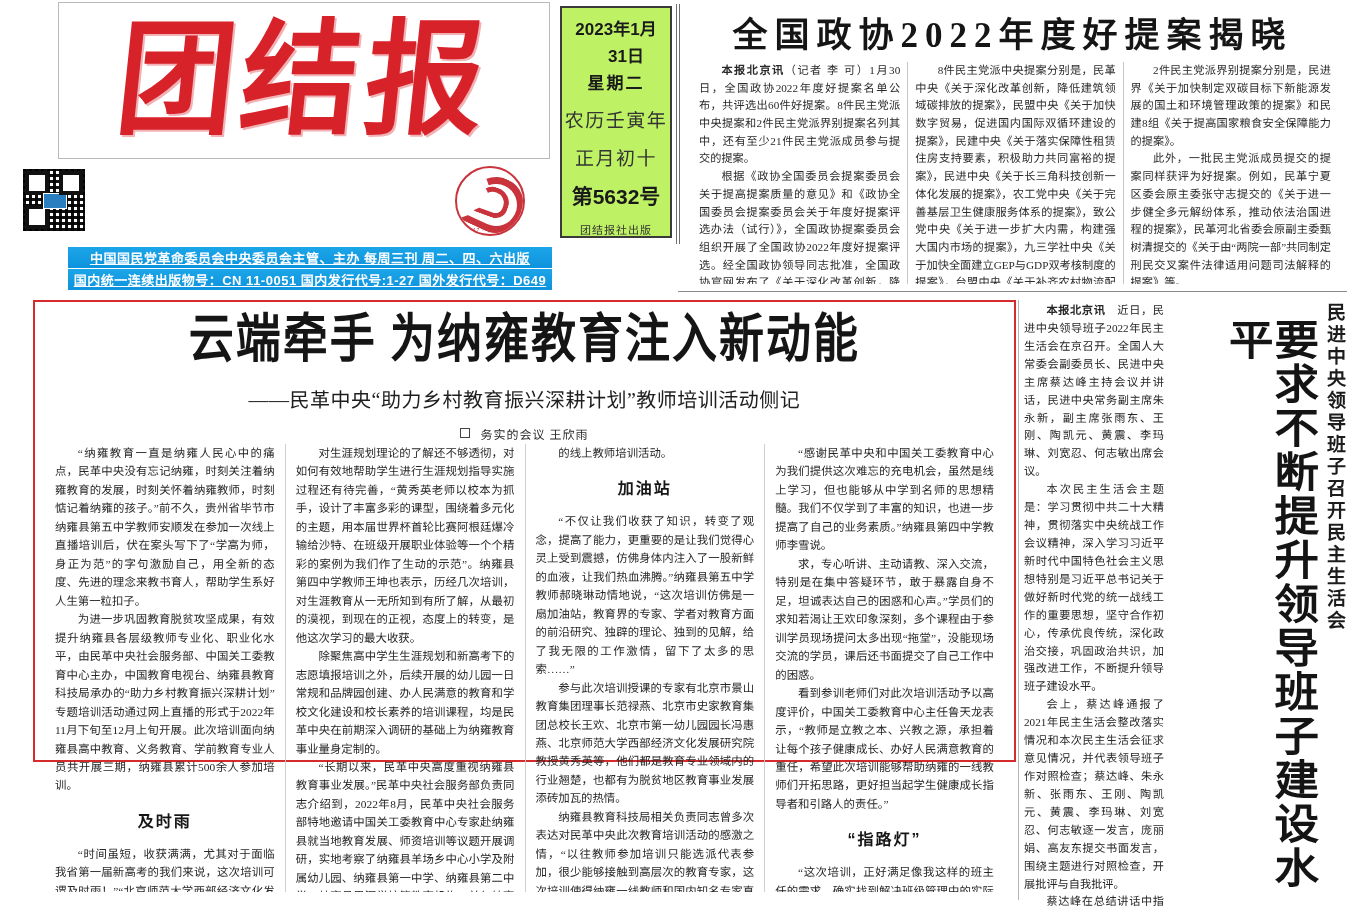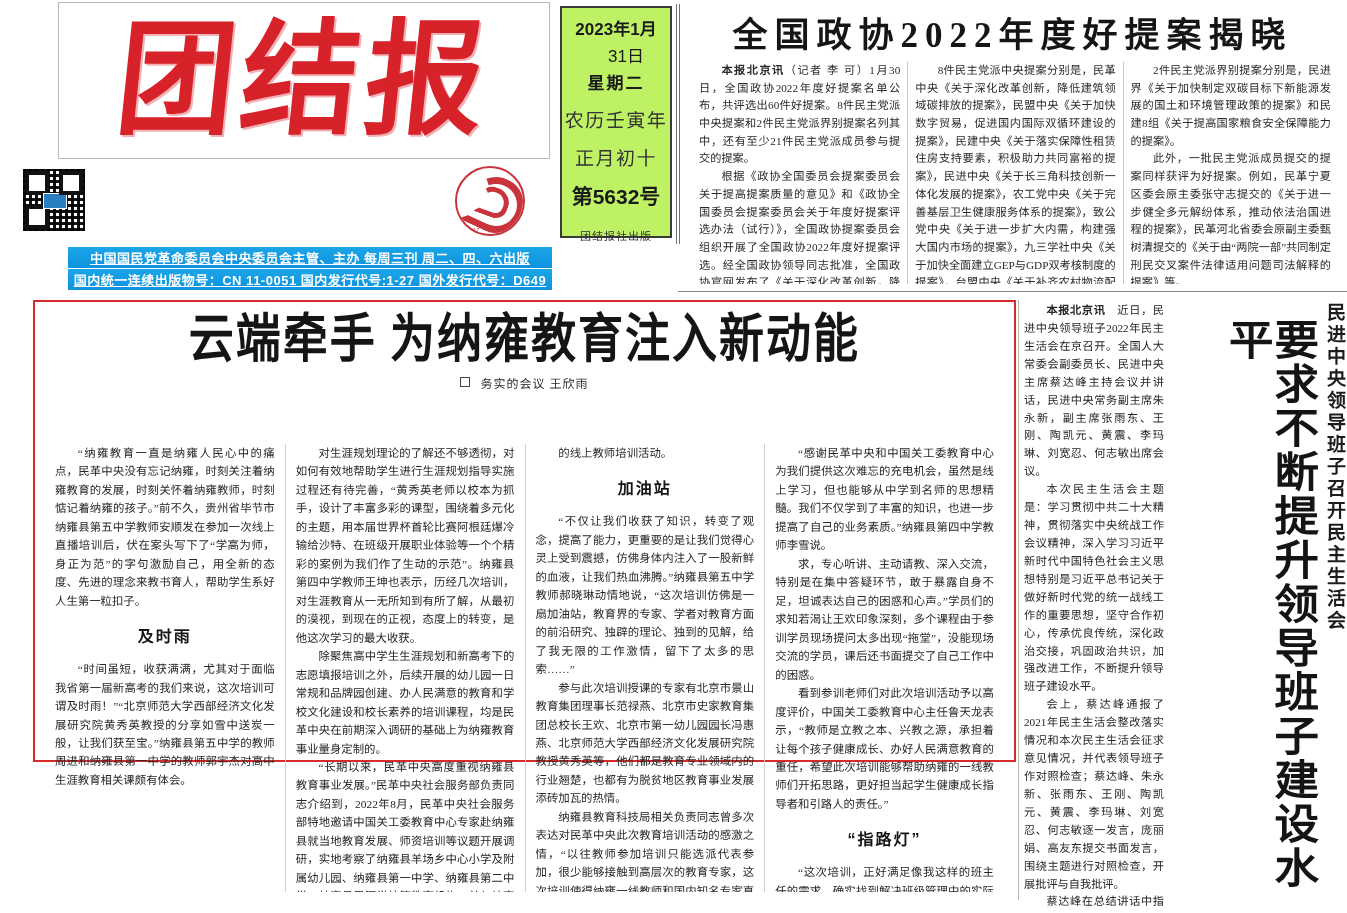--- a/index.html
+++ b/index.html
@@ -163,21 +163,21 @@
   .datebox .d-line { line-height: 1.1; }
   .d-ymd {
     margin-top: 13px;
     font-size: 17px;
     font-weight: 600;
     letter-spacing: 0;
   }
   .d-day {
     margin-top: 8px;
     font-size: 17px;
-    font-weight: 400;
+    font-weight: 700;
     padding-left: 20px;
   }
   .d-week {
     margin-top: 9px;
     font-size: 17px;
     font-weight: bold;
     letter-spacing: 2px;
   }
   .d-lunar1, .d-lunar2 {
     margin-top: 17px;
@@ -186,21 +186,21 @@
     font-family: "Liberation Serif", serif;
     color: #333;
   }
   .d-issue {
     margin-top: 15px;
     font-size: 21px;
     font-weight: bold;
     letter-spacing: 0px;
   }
   .d-pub {
-    margin-top: 22px;
+    margin-top: 16px;
     font-size: 11px;
     letter-spacing: 1px;
     font-family: "Liberation Serif", serif;
     color: #333;
   }
 
   
   .bluebar {
     position: absolute;
     left: 68px;
@@ -478,30 +478,32 @@
         <p>此外，一批民主党派成员提交的提案同样获评为好提案。例如，民革宁夏区委会原主委张守志提交的《关于进一步健全多元解纷体系，推动依法治国进程的提案》，民革河北省委会原副主委甄树清提交的《关于由“两院一部”共同制定刑民交叉案件法律适用问题司法解释的提案》等。</p>
       </div>
     </div>
   </div>
 
   <div class="hrule" style="left:678px; top:291px; width:669px;"></div>
 
   <div class="feature">
     <div class="feat-head">
       <div class="feat-title">云端牵手  为纳雍教育注入新动能</div>
+      <div class="feat-sub">——民革中央“助力乡村教育振兴深耕计划”教师培训活动侧记</div>
       <div class="feat-byline">
         <span class="boxmark"></span>
         <span>务实的会议 王欣雨</span>
       </div>
     </div>
 
     <div class="feat-cols">
 
       <div class="feat-col">
         <p>“纳雍教育一直是纳雍人民心中的痛点，民革中央没有忘记纳雍，时刻关注着纳雍教育的发展，时刻关怀着纳雍教师，时刻惦记着纳雍的孩子。”前不久，贵州省毕节市纳雍县第五中学教师安顺发在参加一次线上直播培训后，伏在案头写下了“学高为师，身正为范”的字句激励自己，用全新的态度、先进的理念来教书育人，帮助学生系好人生第一粒扣子。</p>
+        <p>为进一步巩固教育脱贫攻坚成果，有效提升纳雍县各层级教师专业化、职业化水平，由民革中央社会服务部、中国关工委教育中心主办，中国教育电视台、纳雍县教育科技局承办的“助力乡村教育振兴深耕计划”专题培训活动通过网上直播的形式于2022年11月下旬至12月上旬开展。此次培训面向纳雍县高中教育、义务教育、学前教育专业人员共开展三期，纳雍县累计500余人参加培训。</p>
         <div class="sub-head">及时雨</div>
         <p>“时间虽短，收获满满，尤其对于面临我省第一届新高考的我们来说，这次培训可谓及时雨！”“北京师范大学西部经济文化发展研究院黄秀英教授的分享如雪中送炭一般，让我们获至宝。”纳雍县第五中学的教师周进和纳雍县第一中学的教师郭宇杰对高中生涯教育相关课颇有体会。</p>
 
       </div>
 
       <div class="feat-col">
         <p>对生涯规划理论的了解还不够透彻，对如何有效地帮助学生进行生涯规划指导实施过程还有待完善，“黄秀英老师以校本为抓手，设计了丰富多彩的课型，围绕着多元化的主题，用本届世界杯首轮比赛阿根廷爆冷输给沙特、在班级开展职业体验等一个个精彩的案例为我们作了生动的示范”。纳雍县第四中学教师王坤也表示，历经几次培训，对生涯教育从一无所知到有所了解，从最初的漠视，到现在的正视，态度上的转变，是他这次学习的最大收获。</p>
         <p>除聚焦高中学生生涯规划和新高考下的志愿填报培训之外，后续开展的幼儿园一日常规和品牌园创建、办人民满意的教育和学校文化建设和校长素养的培训课程，均是民革中央在前期深入调研的基础上为纳雍教育事业量身定制的。</p>
         <p>“长期以来，民革中央高度重视纳雍县教育事业发展。”民革中央社会服务部负责同志介绍到，2022年8月，民革中央社会服务部特地邀请中国关工委教育中心专家赴纳雍县就当地教育发展、师资培训等议题开展调研，实地考察了纳雍县羊场乡中心小学及附属幼儿园、纳雍县第一中学、纳雍县第二中学、纳雍县思源学校等教育机构，并与纳雍县教科局等单位负责同志进行了座谈。调研结束后，社会服务部根据《纳雍县教育科技局关于纳雍县教育系统帮扶需求情况报告》的实际需求，与中国关工委教育中心反复沟通、协调，根据疫情防控要求，最终确定了这场别样</p>
       </div>

